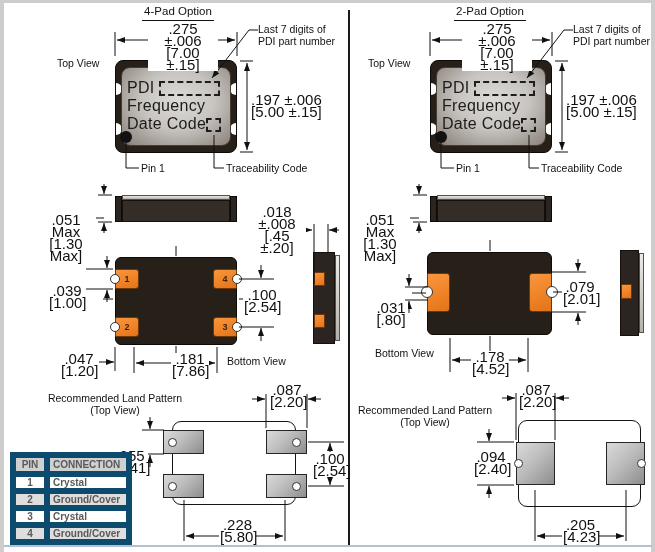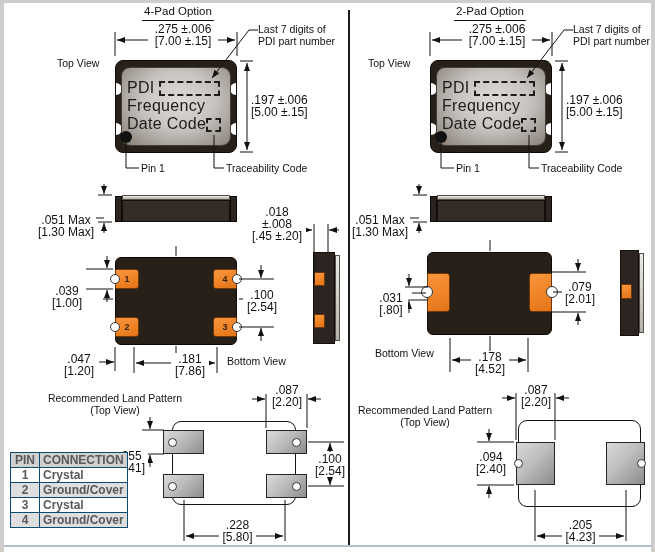--- a/index.html
+++ b/index.html
@@ -3,21 +3,21 @@
 <meta charset="utf-8">
 <style>
   html,body{margin:0;padding:0;background:#e8e8e8;font-family:"Liberation Sans",sans-serif;}
   #canvas{position:relative;width:655px;height:552px;background:#fff;overflow:hidden;}
   .edge{position:absolute;background:#cecdcc;}
   #divider{position:absolute;left:348px;top:10px;width:2px;height:536px;background:#1a1a1a;}
   #bottom-rule{position:absolute;left:4px;top:545px;width:648px;height:2px;background:var(--rule-blue,#b2c0cf);}
 
   .ttl{position:absolute;font-size:11.5px;line-height:13px;font-weight:500;color:#111;text-align:center;border-bottom:1.2px solid #111;padding-bottom:2px;}
   .lbl{position:absolute;font-size:10.5px;line-height:12px;color:#111;white-space:nowrap;}
-  .dim{position:absolute;font-size:12px;line-height:12px;color:#111;text-align:center;background:#fef9c3;}
+  .dim{position:absolute;font-size:15px;line-height:12px;color:#111;text-align:center;background:#fef9c3;}
   .dim div{background:#fff;padding:0 1px;}
 
   svg{position:absolute;left:0;top:0;z-index:5;}
   .txt{z-index:6;}
 
   .pkg-body{position:absolute;background:var(--package-body,#272019);border:1px solid #0d0906;border-radius:8px;overflow:hidden;box-sizing:border-box;z-index:2;}
   .pkg-lid{position:absolute;border:1px solid #453c34;border-radius:9px;box-sizing:border-box;z-index:3;
     background:radial-gradient(ellipse at 52% 42%, #dddbd7 0%, #c8c5c1 45%, #948c85 88%, #776f68 100%);}
   .chip-text{position:absolute;z-index:4;font-size:16px;line-height:17px;color:#1e1c1a;letter-spacing:.3px;}
   .dash-box{position:absolute;z-index:4;border:2px dashed #1d1d1d;box-sizing:border-box;}
@@ -29,21 +29,21 @@
   .sv-body{position:absolute;background:#332c27;border:1px solid #14100c;box-sizing:border-box;z-index:2;}
   .sv-lid{position:absolute;background:linear-gradient(#eceae7,#b4b0ab);border:1px solid #55504a;box-sizing:border-box;z-index:3;}
 
   .pad{position:absolute;background:linear-gradient(160deg,#f8963e 0%,#ef8326 55%,#e2731a 100%);border:1px solid #6f3608;box-sizing:border-box;z-index:3;display:flex;align-items:center;justify-content:center;}
   .pad span{font-size:9px;font-weight:bold;color:#3a2410;}
 
   .land-outline{position:absolute;border:1.5px solid #141414;border-radius:9px;background:#fff;box-sizing:border-box;z-index:2;}
   .land-pad{position:absolute;background:linear-gradient(135deg,#dadada 0%,#bdbdbd 45%,#8d8d8d 100%);border:1px solid #262626;box-sizing:border-box;z-index:3;}
 
   table#pintable{position:absolute;left:10px;top:452px;border-collapse:collapse;z-index:6;}
-  #pintable th,#pintable td{border:1px solid #0c4a6e;font-size:12px;font-weight:bold;color:#595959;}
+  #pintable th,#pintable td{border:6px solid #0c4a6e;font-size:10px;font-weight:bold;color:#595959;}
   #pintable th{background:#d0d0d0;height:13px;padding:0 3px;text-align:left;}
   #pintable th:first-child{text-align:center;width:22px;}
   #pintable td{height:10px;padding:0 3px;background:#fff;}
   #pintable td:first-child{text-align:center;}
   #pintable td:last-child{width:70px;}
   #pintable tr.alt td{background:#dedede;}
 </style>
 </head>
 <body>
 
@@ -245,21 +245,21 @@
 
   <div class="pkg-body" style="left:427px;top:252px;width:125px;height:83px;border-radius:6px">
     <div class="notch" style="left:-6px;top:34px;width:12px;height:12px"></div>
     <div class="notch" style="left:119px;top:34px;width:12px;height:12px"></div>
   </div>
   <div class="pad" style="left:427px;top:273px;width:23px;height:39px;border-radius:0 3px 3px 0"></div>
   <div class="pad" style="left:529px;top:273px;width:23px;height:39px;border-radius:3px 0 0 3px"></div>
   <div class="notch-b" style="left:421px;top:286px;width:12px;height:12px"></div>
   <div class="notch-b" style="left:546px;top:286px;width:12px;height:12px"></div>
 
-  <div class="dim txt" style="left:374px;top:292px;width:34px">
+  <div class="dim txt" style="left:374px;top:302px;width:34px">
     <div>.031</div>
       <div>[.80]</div>
   </div>
   <div class="dim txt" style="left:562px;top:281px;width:36px">
     <div>.079</div>
       <div>[2.01]</div>
   </div>
   <div class="dim txt" style="left:471px;top:351px;width:38px">
     <div>.178</div>
       <div>[4.52]</div>

